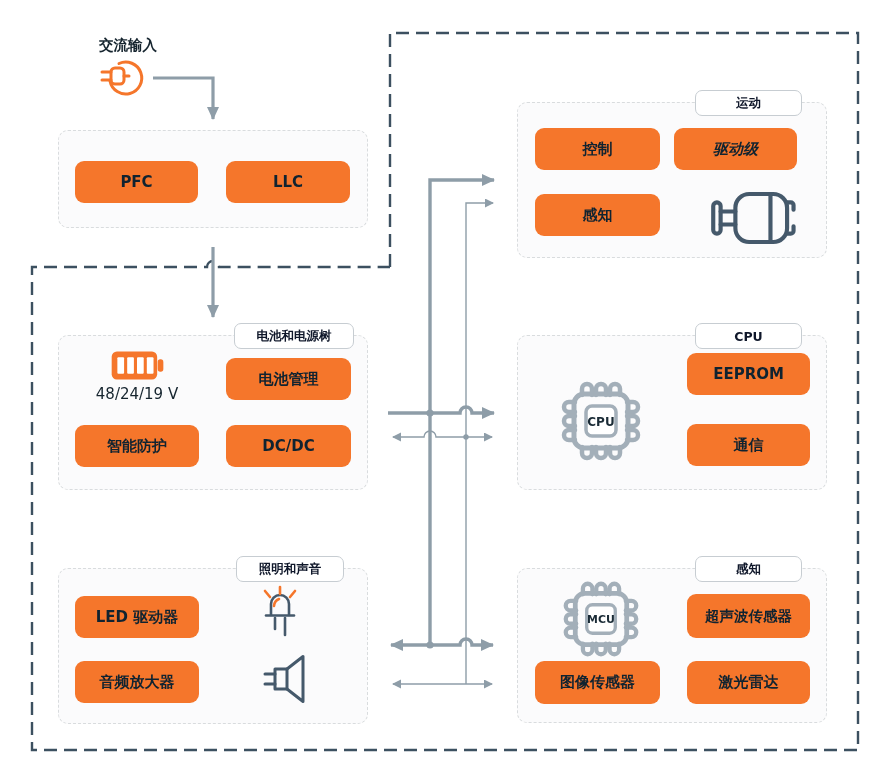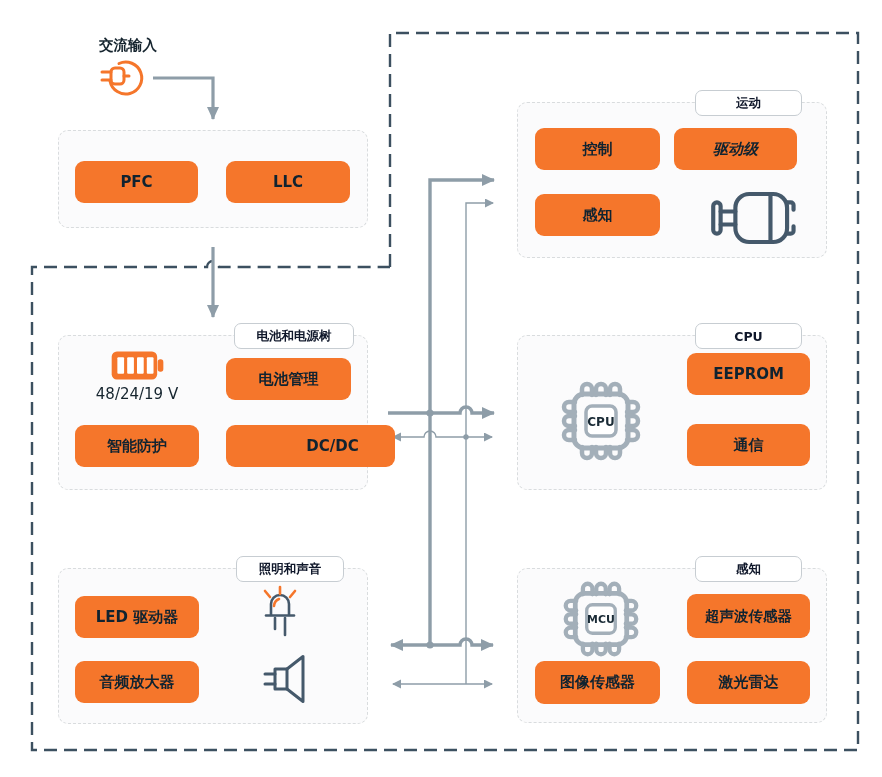--- a/index.html
+++ b/index.html
@@ -78,21 +78,21 @@
         <rect x="46" y="9" width="5.5" height="12" rx="2.5" fill="#f5762b"></rect>
         <rect x="7" y="7" width="6.5" height="16" rx="1" fill="#ffffff"></rect>
         <rect x="16.5" y="7" width="6.5" height="16" rx="1" fill="#ffffff"></rect>
         <rect x="26" y="7" width="6.5" height="16" rx="1" fill="#ffffff"></rect>
         <rect x="35.5" y="7" width="6.5" height="16" rx="1" fill="#ffffff"></rect>
       </svg>
       <div class="volt">48/24/19 V</div>
     </div>
     <div class="block" style="left:167px;top:22px;width:125px;height:42px;">电池管理</div>
     <div class="block" style="left:16px;top:89px;width:124px;height:42px;">智能防护</div>
-    <div class="block" style="left:167px;top:89px;width:125px;height:42px;padding-left:44px;">DC/DC</div>
+    <div class="block" style="left:167px;top:89px;width:125px;height:42px;">DC/DC</div>
   </div>
 
   <div class="group" style="left:58px;top:568px;width:310px;height:156px;">
     <div class="tab" style="left:177px;width:108px;">照明和声音</div>
     <div class="block" style="left:16px;top:27px;width:124px;height:42px;">LED 驱动器</div>
     <div class="block" style="left:16px;top:92px;width:124px;height:42px;">音频放大器</div>
     <svg class="icon" style="left:198px;top:16px;" width="46" height="58" viewBox="0 0 46 58">
       <g stroke="#45596b" stroke-width="2.6" fill="none" stroke-linecap="round">
         <path d="M14,30 V19 a9,9 0 0 1 18,0 v11"></path>
         <path d="M9,30.5 h28"></path>

